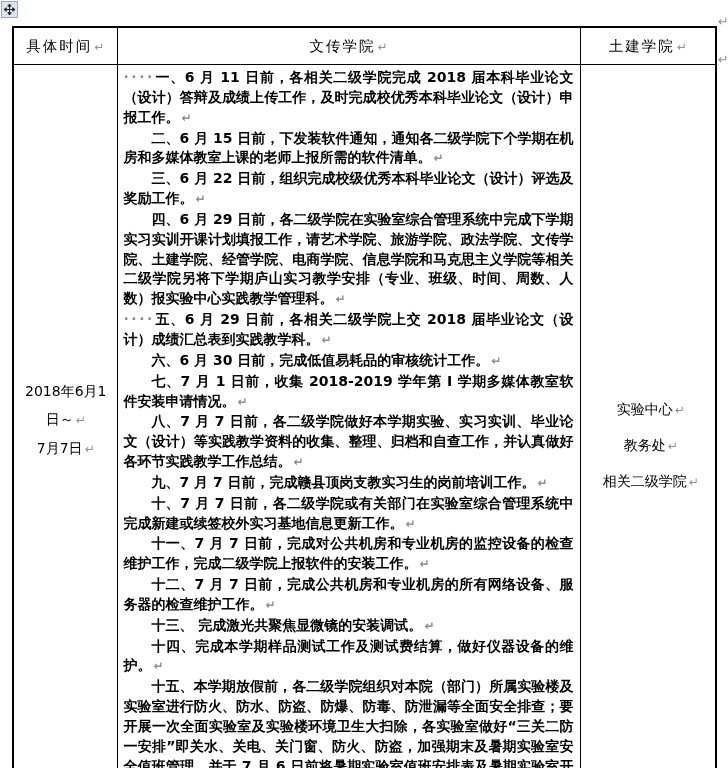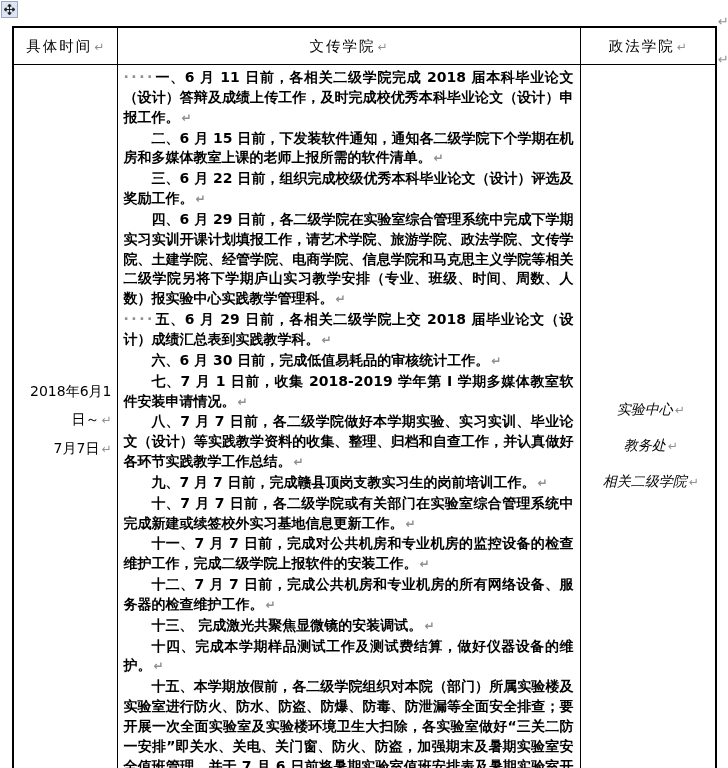--- a/index.html
+++ b/index.html
@@ -23,32 +23,32 @@
     border-collapse:collapse;table-layout:fixed;width:703px;
     border:2px solid #000;
   }
   table.doc td{
     border:1px solid #000;padding:0;vertical-align:top;overflow:hidden;
   }
   tr.hdr td{height:36px;vertical-align:middle;text-align:center;}
   .hdr-label{font-size:14.5px;color:#000;letter-spacing:2px;}
   tr.body-row td{height:716px;}
   
-  .time-cell-inner{padding:312px 5px 0 6px;font-size:14px;line-height:28px;text-align:right;}
+  .time-cell-inner{padding:312px 5px 0 6px;font-size:14px;line-height:28px;text-align:center;}
   .time-line{margin:0;}
   
   .work-cell-inner{padding:3px 6px 0 6px;}
   p.work{
     margin:0;font-size:14px;line-height:19.85px;
     text-align:justify;color:#000;font-weight:bold;
   }
   p.work.indented{text-indent:2em;}
   .dots{color:#8f8f8f;letter-spacing:2.5px;}
   
-  .dept-cell-inner{padding:334px 2px 0 8px;text-align:center;font-style:italic;}
+  .dept-cell-inner{padding:334px 2px 0 8px;text-align:center;}
   .dept-line{margin:0 0 15px 0;font-size:14px;line-height:20px;}
   
   .pilcrow{
     color:#8f8f8f;font-size:12px;margin-left:2px;letter-spacing:0;
     font-family:"DejaVu Sans",sans-serif;text-indent:0;display:inline-block;
   }
   .row-end-mark{
     position:absolute;left:718px;color:#8f8f8f;font-size:13px;
   }
   .row-end-mark.r1{top:14px;}
@@ -82,21 +82,21 @@
     </colgroup>
     <tbody>
       <tr class="hdr">
         <td>
           <span class="hdr-label">具体时间</span><span class="pilcrow">↵</span>
         </td>
         <td>
           <span class="hdr-label">文传学院</span><span class="pilcrow">↵</span>
         </td>
         <td>
-          <span class="hdr-label">政法学院</span><span class="pilcrow">↵</span>
+          <span class="hdr-label">土建学院</span><span class="pilcrow">↵</span>
         </td>
       </tr>
       <tr class="body-row">
         <td>
           <div class="time-cell-inner" id="time-lines">
               <p class="time-line">2018年6月1日～<span class="pilcrow">↵</span></p>
               <p class="time-line">7月7日<span class="pilcrow">↵</span></p>
             </div>
         </td>
         <td>

